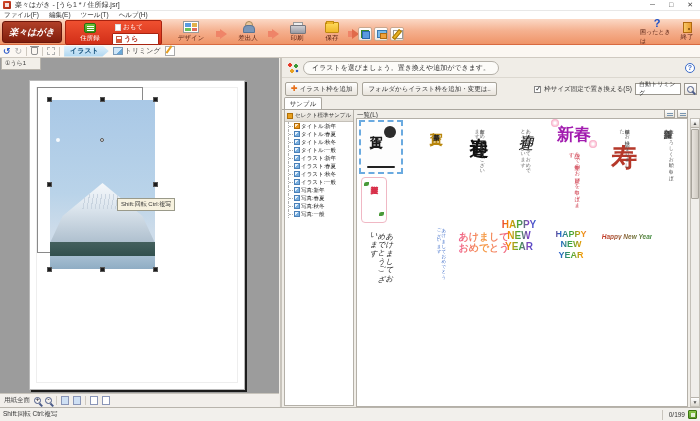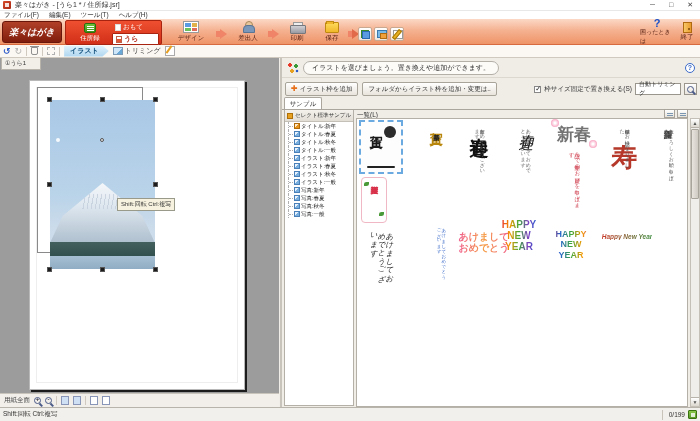--- a/index.html
+++ b/index.html
@@ -429,21 +429,21 @@
         <div class="vtext" style="font-size:5px;color:#666;height:48px;">新年おめでとうございます</div>
       </div>
       <div class="gitem" style="left:150px;top:4px;width:36px;height:112px;">
         <div class="vtext serif" style="font-size:15px;font-style:italic;color:#222;">迎春</div>
         <div class="vtext" style="font-size:5px;color:#666;height:50px;">あけましておめでとうございます</div>
       </div>
       <div class="gitem" style="left:192px;top:4px;width:50px;height:112px;">
         <div style="position:relative;">
           <span class="flower" style="left:-6px;top:-4px;"></span>
           <span class="flower" style="right:-6px;bottom:-2px;"></span>
-          <span class="serif" style="font-size:17px;font-weight:bold;color:#737373;">新春</span>
+          <span class="serif" style="font-size:17px;font-weight:bold;color:#a21caf;">新春</span>
         </div>
         <div class="vtext" style="font-size:5.5px;color:#d04050;height:62px;">謹んで新年のお慶びを申し上げます</div>
       </div>
       <div class="gitem" style="left:248px;top:4px;width:38px;height:112px;">
         <div class="vtext serif" style="font-size:26px;font-weight:bold;color:#b5382a;">寿</div>
         <div class="vtext" style="font-size:5px;color:#555;height:44px;">旧年中はお世話になりました</div>
       </div>
       <div class="gitem" style="left:294px;top:4px;width:34px;height:112px;">
         <div class="vtext serif" style="font-size:8.5px;color:#333;">謹賀新年</div>
         <div class="vtext" style="font-size:5px;color:#666;height:56px;">本年もよろしくお願い申し上げます</div>

